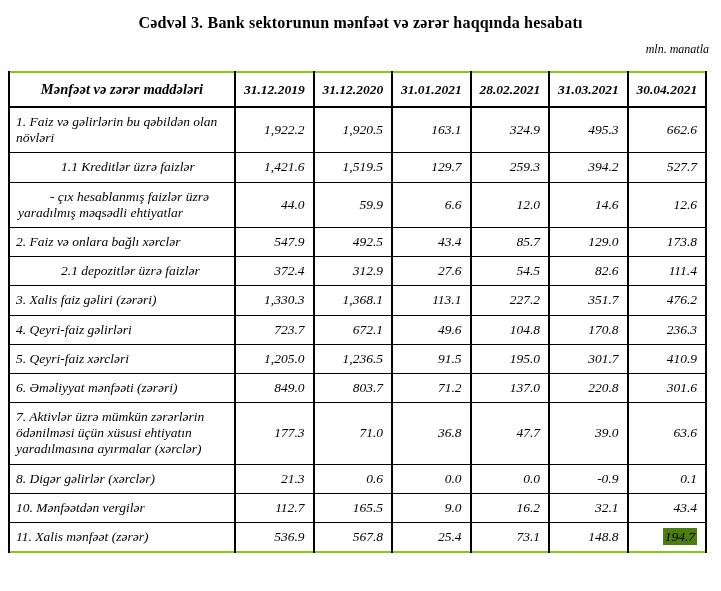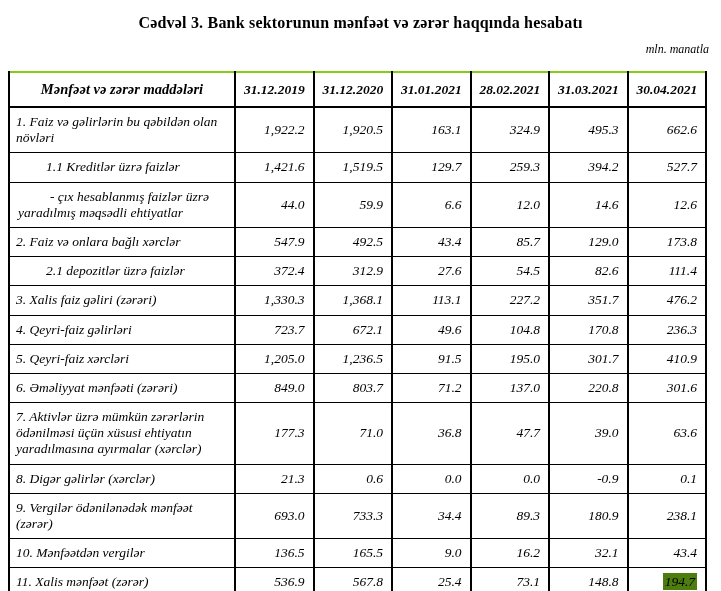--- a/index.html
+++ b/index.html
@@ -50,21 +50,21 @@
     padding: 8px 2px;
   }
   .pl-table thead th.lblh { font-size: 14.5px; }
   .pl-table td.lbl {
     font-size: 13.5px;
     text-align: left;
     line-height: 1.2;
     padding: 6px 4px 6px 6px;
     border-radius: 14px;
   }
-  .pl-table td.lbl.sub { padding-left: 36px; }
+  .pl-table td.lbl.sub { padding-left: 51px; }
   .pl-table td.lbl.hanging { padding-left: 8px; text-indent: 32px; margin-top: 32px; }
   .pl-table td.num {
     font-size: 13.5px;
     text-align: right;
     padding: 6px 8px 6px 2px;
     vertical-align: middle;
   }
   .hl { padding: 1px 2px; }
 </style>
 </head>
@@ -189,31 +189,22 @@
         <tr>
           <td class="lbl main">8. Digər gəlirlər (xərclər)</td>
           <td class="num"><span>21.3</span></td>
           <td class="num"><span>0.6</span></td>
           <td class="num"><span>0.0</span></td>
           <td class="num"><span>0.0</span></td>
           <td class="num"><span>-0.9</span></td>
           <td class="num"><span>0.1</span></td>
         </tr>
         <tr>
-          <td class="lbl main">9. Vergilər ödənilənədək mənfəət (zərər)</td>
-          <td class="num"><span>693.0</span></td>
-          <td class="num"><span>733.3</span></td>
-          <td class="num"><span>34.4</span></td>
-          <td class="num"><span>89.3</span></td>
-          <td class="num"><span>180.9</span></td>
-          <td class="num"><span>238.1</span></td>
-        </tr>
-        <tr>
           <td class="lbl main">10. Mənfəətdən vergilər</td>
-          <td class="num"><span>136.5</span></td>
+          <td class="num"><span>112.7</span></td>
           <td class="num"><span>165.5</span></td>
           <td class="num"><span>9.0</span></td>
           <td class="num"><span>16.2</span></td>
           <td class="num"><span>32.1</span></td>
           <td class="num"><span>43.4</span></td>
         </tr>
         <tr>
           <td class="lbl main">11. Xalis mənfəət (zərər)</td>
           <td class="num"><span>536.9</span></td>
           <td class="num"><span>567.8</span></td>

